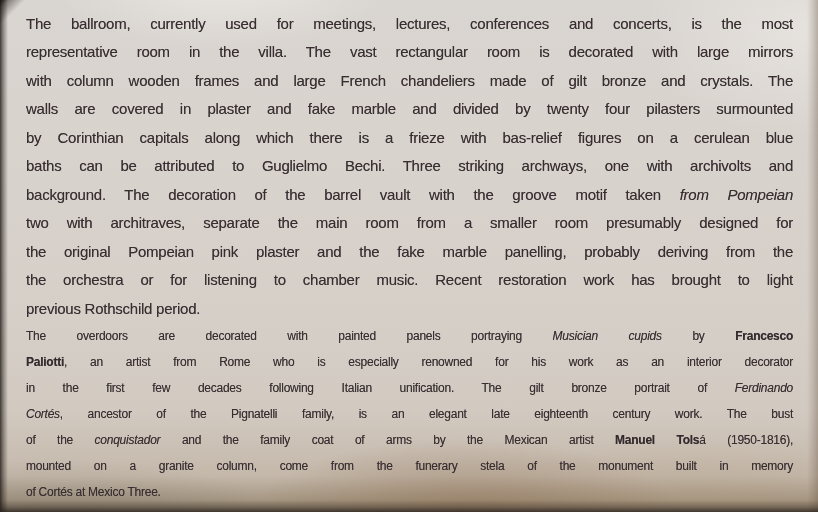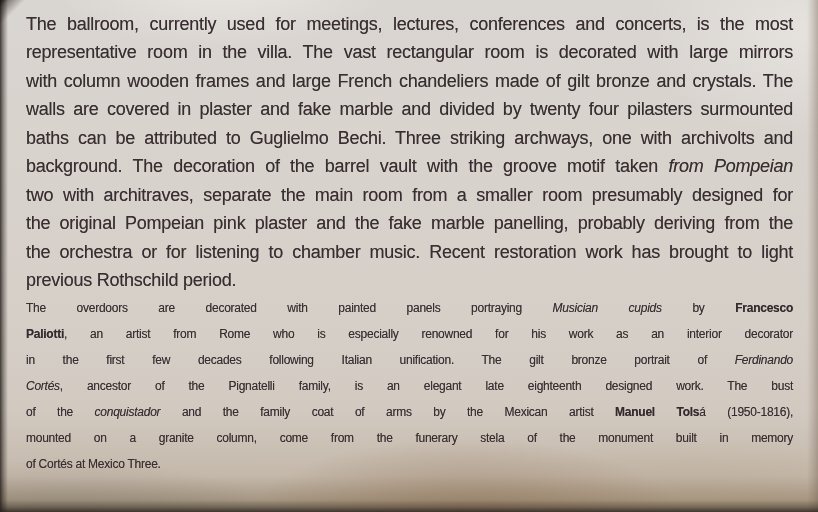--- a/index.html
+++ b/index.html
@@ -43,21 +43,21 @@
   .text-panel {
     position: absolute;
     left: 26px;
     right: 25px;
     top: 10px;
     color: #382e31;
     text-shadow: 0 0 0.6px rgba(56,46,49,0.55);
   }
   .para { width: 100%; }
   .para.p1 {
-    font-size: 18px;
+    font-size: 15px;
     line-height: 28.45px;
     letter-spacing: -0.25px;
   }
   .para.p2 {
     font-size: 12px;
     line-height: 26px;
     letter-spacing: -0.25px;
   }
   .line {
     text-align: justify;
@@ -75,30 +75,31 @@
 <body>
 
 <div class="photo">
   <div class="board"></div>
   <div class="text-panel">
       <div class="para p1">
         <div class="line"><span class="seg-n">The ballroom, currently used for meetings, lectures, conferences and concerts, is the most</span></div>
         <div class="line"><span class="seg-n">representative room in the villa. The vast rectangular room is decorated with large mirrors</span></div>
         <div class="line"><span class="seg-n">with column wooden frames and large French chandeliers made of gilt bronze and crystals. The</span></div>
         <div class="line"><span class="seg-n">walls are covered in plaster and fake marble and divided by twenty four pilasters surmounted</span></div>
+        <div class="line"><span class="seg-n">by Corinthian capitals along which there is a frieze with bas-relief figures on a cerulean blue</span></div>
         <div class="line"><span class="seg-n">baths can be attributed to Guglielmo Bechi. Three striking archways, one with archivolts and</span></div>
         <div class="line"><span class="seg-n">background. The decoration of the barrel vault with the groove motif taken </span><span class="seg-i">from Pompeian</span></div>
         <div class="line"><span class="seg-n">two with architraves, separate the main room from a smaller room presumably designed for</span></div>
         <div class="line"><span class="seg-n">the original Pompeian pink plaster and the fake marble panelling, probably deriving from the</span></div>
         <div class="line"><span class="seg-n">the orchestra or for listening to chamber music. Recent restoration work has brought to light</span></div>
         <div class="line last"><span class="seg-n">previous Rothschild period.</span></div>
       </div>
       <div class="para p2">
         <div class="line"><span class="seg-n">The overdoors are decorated with painted panels portraying </span><span class="seg-i">Musician cupids</span><span class="seg-n"> by </span><span class="seg-b">Francesco</span></div>
         <div class="line"><span class="seg-b">Paliotti</span><span class="seg-n">, an artist from Rome who is especially renowned for his work as an interior decorator</span></div>
         <div class="line"><span class="seg-n">in the first few decades following Italian unification. The gilt bronze portrait of </span><span class="seg-i">Ferdinando</span></div>
-        <div class="line"><span class="seg-i">Cortés</span><span class="seg-n">, ancestor of the Pignatelli family, is an elegant late eighteenth designed work. The bust</span></div>
+        <div class="line"><span class="seg-i">Cortés</span><span class="seg-n">, ancestor of the Pignatelli family, is an elegant late eighteenth century work. The bust</span></div>
         <div class="line"><span class="seg-n">of the </span><span class="seg-i">conquistador</span><span class="seg-n"> and the family coat of arms by the Mexican artist </span><span class="seg-b">Manuel Tols</span><span class="seg-n">á (1950-1816),</span></div>
         <div class="line"><span class="seg-n">mounted on a granite column, come from the funerary stela of the monument built in memory</span></div>
         <div class="line last"><span class="seg-n">of Cortés at Mexico Three.</span></div>
       </div>
     </div>
 </div>
 
 </body></html>

